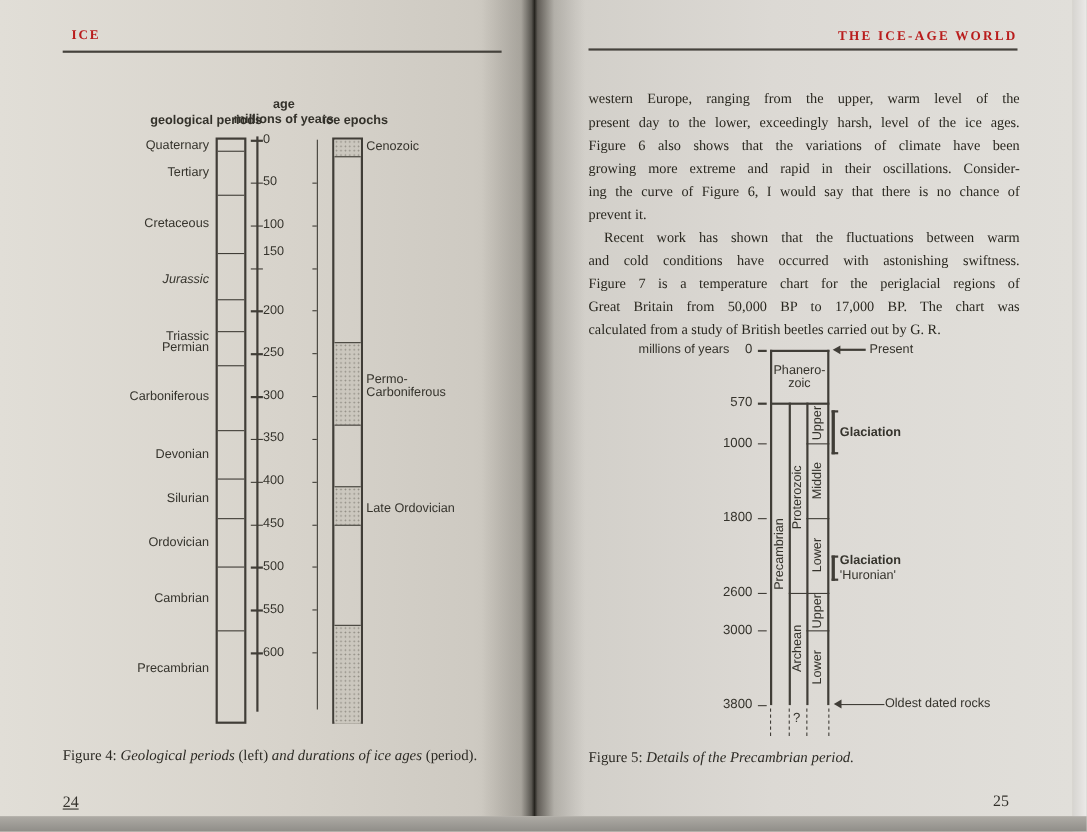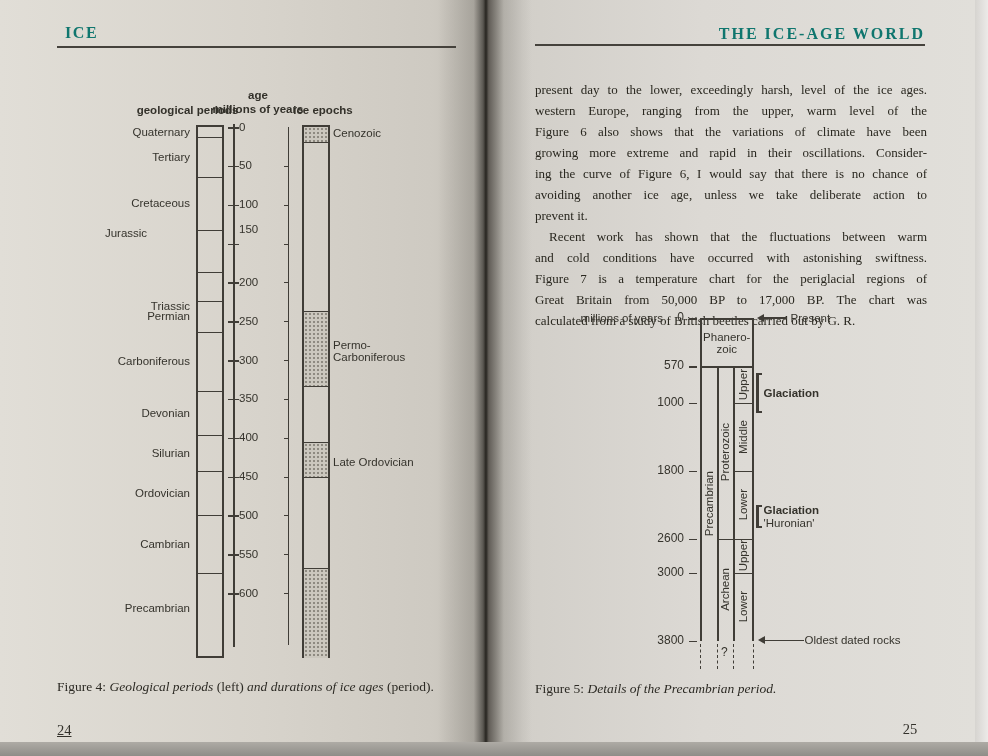--- a/index.html
+++ b/index.html
@@ -11,21 +11,21 @@
   #right-page{position:absolute;left:478px;top:0;width:497px;height:742px;
     background:linear-gradient(90deg,#c3c0b9 0%,#d2cfc9 9%,#dcd9d4 45%,#e1dfda 100%);}
   #right-edge{position:absolute;left:975px;top:0;width:13px;height:756px;
     background:linear-gradient(90deg,#d6d4d0,#eceae8);}
   #gutter{position:absolute;left:438px;top:0;width:94px;height:742px;
     background:linear-gradient(90deg,rgba(120,117,110,0) 0%,rgba(120,117,110,.38) 38%,#5a5751 48%,#26241f 51%,#615d57 54%,rgba(130,127,120,.35) 70%,rgba(130,127,120,0) 100%);}
   #bottom-edge{position:absolute;left:0;top:742px;width:988px;height:14px;
     background:linear-gradient(180deg,#aeaba5 0%,#949摘288 60%,#8f8d88 100%);
     background:linear-gradient(180deg,#aeaba5,#8f8d88);}
   .abs{position:absolute;}
-  .running-head{font-size:16px;font-weight:600;letter-spacing:1.6px;color:#0f766e;}
+  .running-head{font-size:12px;font-weight:600;letter-spacing:1.6px;color:#b91c1c;}
   .head-rule{position:absolute;height:2px;background:#45423c;}
   .bodyline{width:392px;font-size:13px;line-height:21px;color:#29271f;
     text-align:justify;text-align-last:justify;}
   .bodyline.lastline{text-align:left;text-align-last:left;}
   .bodyline.indent{text-indent:14px;}
   .caption{font-size:13.5px;color:#2c2a24;}
   .caption .it{font-style:italic;}
   .page-num{font-size:14.5px;color:#33312b;}
   .dlabel{font-family:"Liberation Sans",sans-serif;font-size:11.5px;color:#35332c;line-height:12px;white-space:nowrap;}
   .dhead{font-family:"Liberation Sans",sans-serif;font-size:11.5px;font-weight:700;color:#33312a;text-align:center;line-height:13px;white-space:nowrap;}
@@ -51,21 +51,21 @@
   <div class="abs dhead" style="left:292px;top:104px;width:62px;">ice epochs</div>
 
   <div id="fig4-layer" class="abs" style="left:0;top:0;width:782px;height:756px;">
       <div style="position: absolute; left: 196px; top: 125px; width: 28px; height: 533.263px; border: 2px solid rgb(64, 61, 55);"></div>
       <div class="dlabel" style="position: absolute; left: 62px; top: 125.549px; width: 128px; text-align: right;">Quaternary</div>
       <div style="position: absolute; left: 198px; top: 137.097px; width: 24px; height: 1px; background: rgb(64, 61, 55);"></div>
       <div class="dlabel" style="position: absolute; left: 62px; top: 150.791px; width: 128px; text-align: right;">Tertiary</div>
       <div style="position: absolute; left: 198px; top: 177.486px; width: 24px; height: 1px; background: rgb(64, 61, 55);"></div>
       <div class="dlabel" style="position: absolute; left: 62px; top: 197.393px; width: 128px; text-align: right;">Cretaceous</div>
       <div style="position: absolute; left: 198px; top: 230.301px; width: 24px; height: 1px; background: rgb(64, 61, 55);"></div>
-      <div class="dlabel" style="position: absolute; left: 62px; top: 227px; width: 128px; text-align: center;">Jurassic</div>
+      <div class="dlabel" style="position: absolute; left: 62px; top: 248px; width: 128px; text-align: right; font-style: italic;">Jurassic</div>
       <div style="position: absolute; left: 198px; top: 272.243px; width: 24px; height: 1px; background: rgb(64, 61, 55);"></div>
       <div class="dlabel" style="position: absolute; left: 62px; top: 280.112px; width: 128px; text-align: right; margin-top: 20px;">Triassic</div>
       <div style="position: absolute; left: 198px; top: 300.981px; width: 24px; height: 1px; background: rgb(64, 61, 55);"></div>
       <div class="dlabel" style="position: absolute; left: 62px; top: 310.015px; width: 128px; text-align: right;">Permian</div>
       <div style="position: absolute; left: 198px; top: 332.049px; width: 24px; height: 1px; background: rgb(64, 61, 55);"></div>
       <div class="dlabel" style="position: absolute; left: 62px; top: 355.063px; width: 128px; text-align: right;">Carboniferous</div>
       <div style="position: absolute; left: 198px; top: 391.078px; width: 24px; height: 1px; background: rgb(64, 61, 55);"></div>
       <div class="dlabel" style="position: absolute; left: 62px; top: 406.714px; width: 128px; text-align: right;">Devonian</div>
       <div style="position: absolute; left: 198px; top: 435.35px; width: 24px; height: 1px; background: rgb(64, 61, 55);"></div>
       <div class="dlabel" style="position: absolute; left: 62px; top: 446.714px; width: 128px; text-align: right;">Silurian</div>
@@ -126,26 +126,25 @@
       <div class="shade" style="position: absolute; left: 304px; top: 568.166px; width: 24px; height: 90.0972px; border-top: 1px solid rgb(64, 61, 55); border-bottom: none;"></div>
     </div>
 
   <p class="abs caption" id="fig4-caption" style="left:57px;top:679px;width:420px;"><span>Figure 4: </span><span class="it">Geological periods</span><span> (left) </span><span class="it">and durations of ice ages</span><span> (period).</span></p>
   <div class="abs page-num" style="left:57px;top:722px;text-decoration:underline;">24</div>
 
   <div class="abs running-head" style="left:700px;top:25px;width:225px;text-align:right;letter-spacing:2px;">THE ICE-AGE WORLD</div>
   <div class="head-rule" style="left:535px;top:44px;width:390px;"></div>
 
   <div id="body-text" class="abs" style="left:535px;top:79px;width:392px;">
+      <div class="bodyline">western Europe, ranging from the upper, warm level of the</div>
       <div class="bodyline">present day to the lower, exceedingly harsh, level of the ice ages.</div>
-      <div class="bodyline">western Europe, ranging from the upper, warm level of the</div>
       <div class="bodyline">Figure 6 also shows that the variations of climate have been</div>
       <div class="bodyline">growing more extreme and rapid in their oscillations. Consider-</div>
       <div class="bodyline">ing the curve of Figure 6, I would say that there is no chance of</div>
-      <div class="bodyline">avoiding another ice age, unless we take deliberate action to</div>
       <div class="bodyline lastline">prevent it.</div>
       <div class="bodyline indent">Recent work has shown that the fluctuations between warm</div>
       <div class="bodyline">and cold conditions have occurred with astonishing swiftness.</div>
       <div class="bodyline">Figure 7 is a temperature chart for the periglacial regions of</div>
       <div class="bodyline">Great Britain from 50,000 BP to 17,000 BP. The chart was</div>
       <div class="bodyline lastline">calculated from a study of British beetles carried out by G. R.</div>
     </div>
 
   <div class="abs dlabel" style="left:571px;top:312px;width:92px;text-align:right;">millions of years</div>
 

